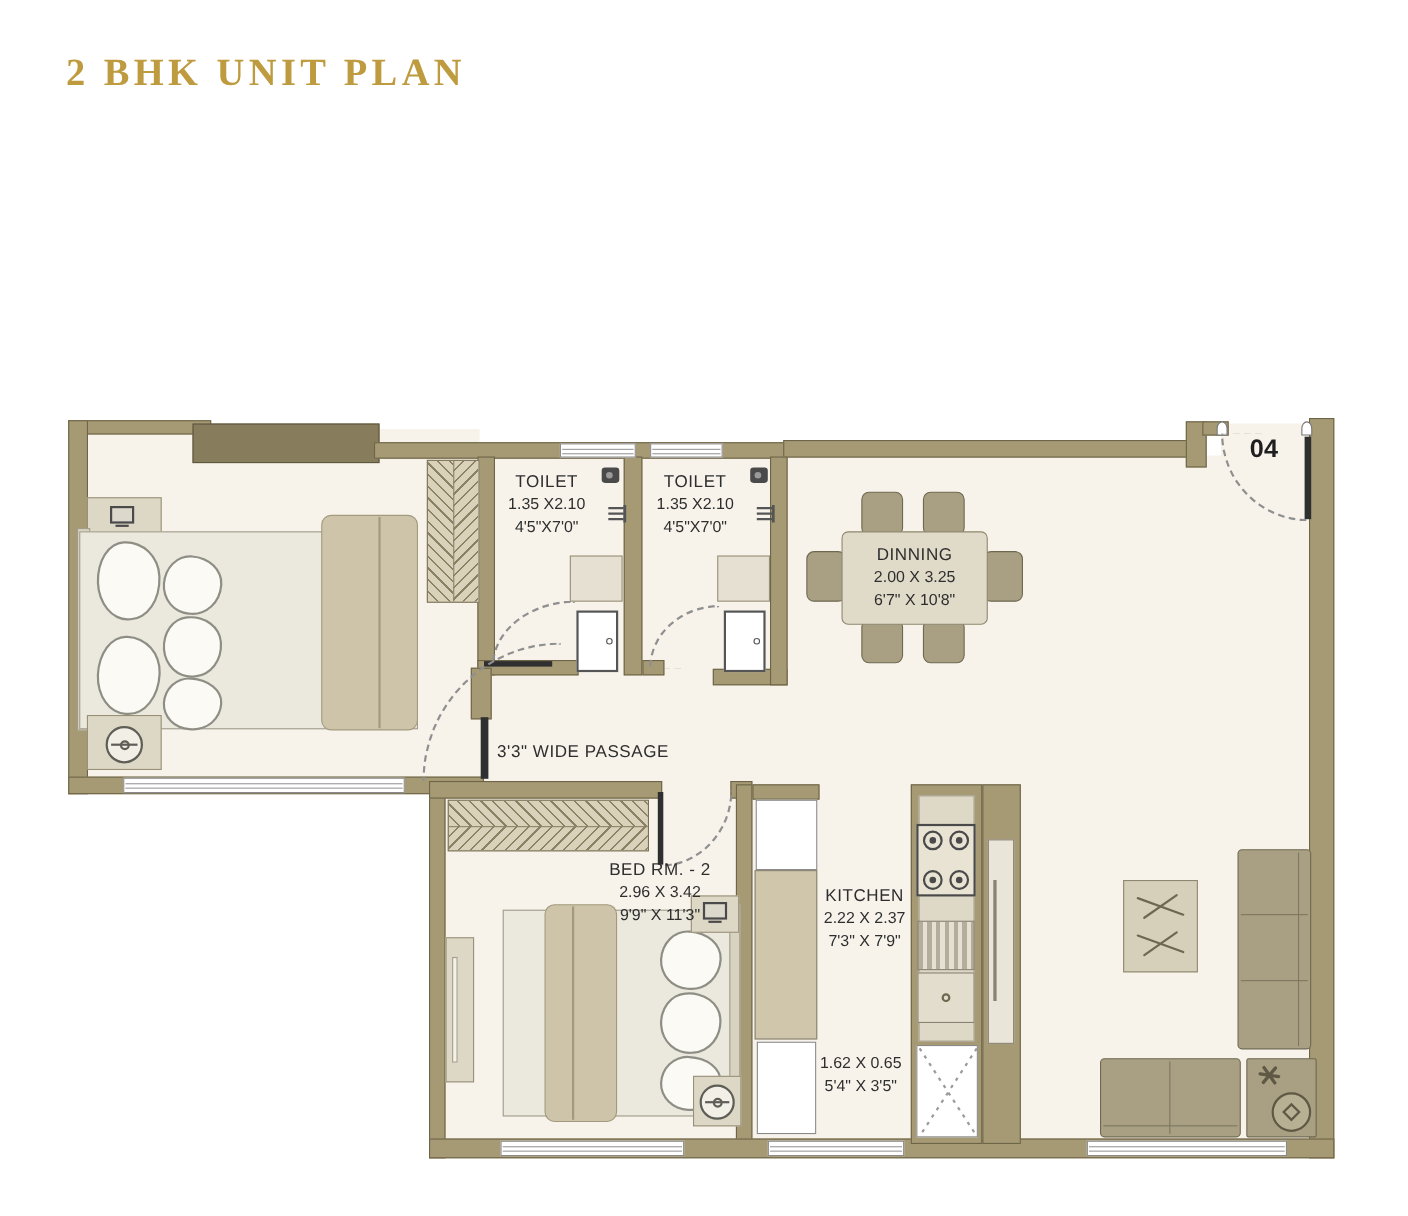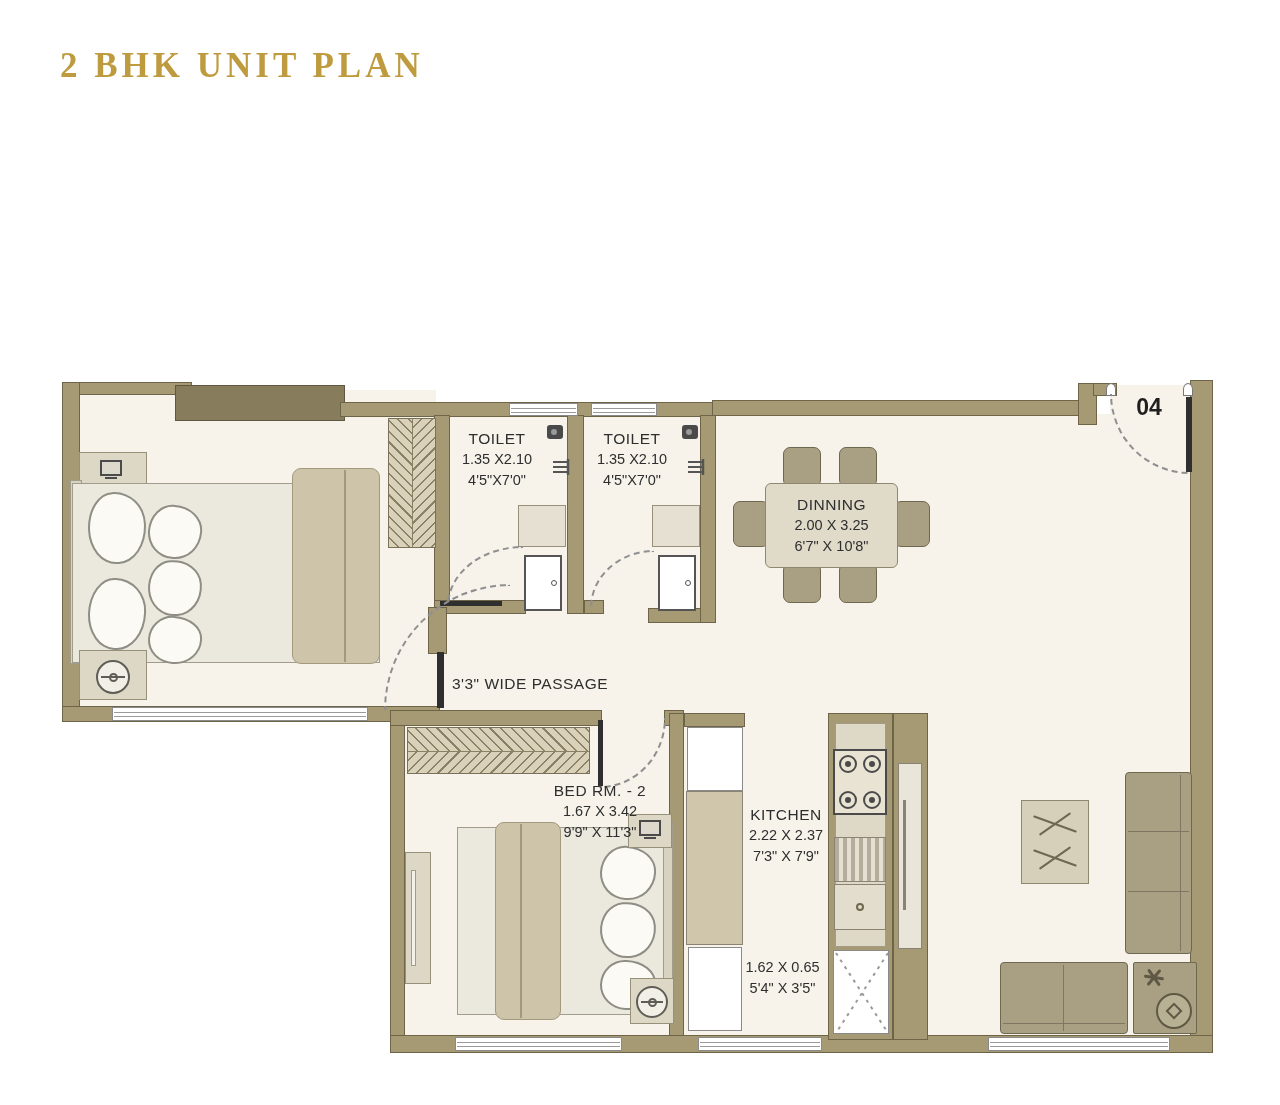--- a/index.html
+++ b/index.html
@@ -303,21 +303,21 @@
     <div class="room-label" style="left:765px;top:483px;width:133px;height:85px;">
       <span class="rn">DINNING</span>
       <span class="rd">2.00 X 3.25</span>
       <span class="rd">6'7" X 10'8"</span>
     </div>
     <div class="room-label" style="left:450px;top:672px;width:160px;height:22px;">
       <span class="rn">3'3" WIDE PASSAGE</span>
     </div>
     <div class="room-label" style="left:515px;top:778px;width:170px;height:66px;">
       <span class="rn">BED RM. - 2</span>
-      <span class="rd">1.67 X 3.42</span>
+      <span class="rd">2.96 X 3.42</span>
       <span class="rd">9'9" X 11'3"</span>
     </div>
     <div class="room-label" style="left:726px;top:802px;width:120px;height:66px;">
       <span class="rn">KITCHEN</span>
       <span class="rd">2.22 X 2.37</span>
       <span class="rd">7'3" X 7'9"</span>
     </div>
     <div class="room-label" style="left:730px;top:955px;width:105px;height:46px;">
       <span class="rd">1.62 X 0.65</span>
       <span class="rd">5'4" X 3'5"</span>

